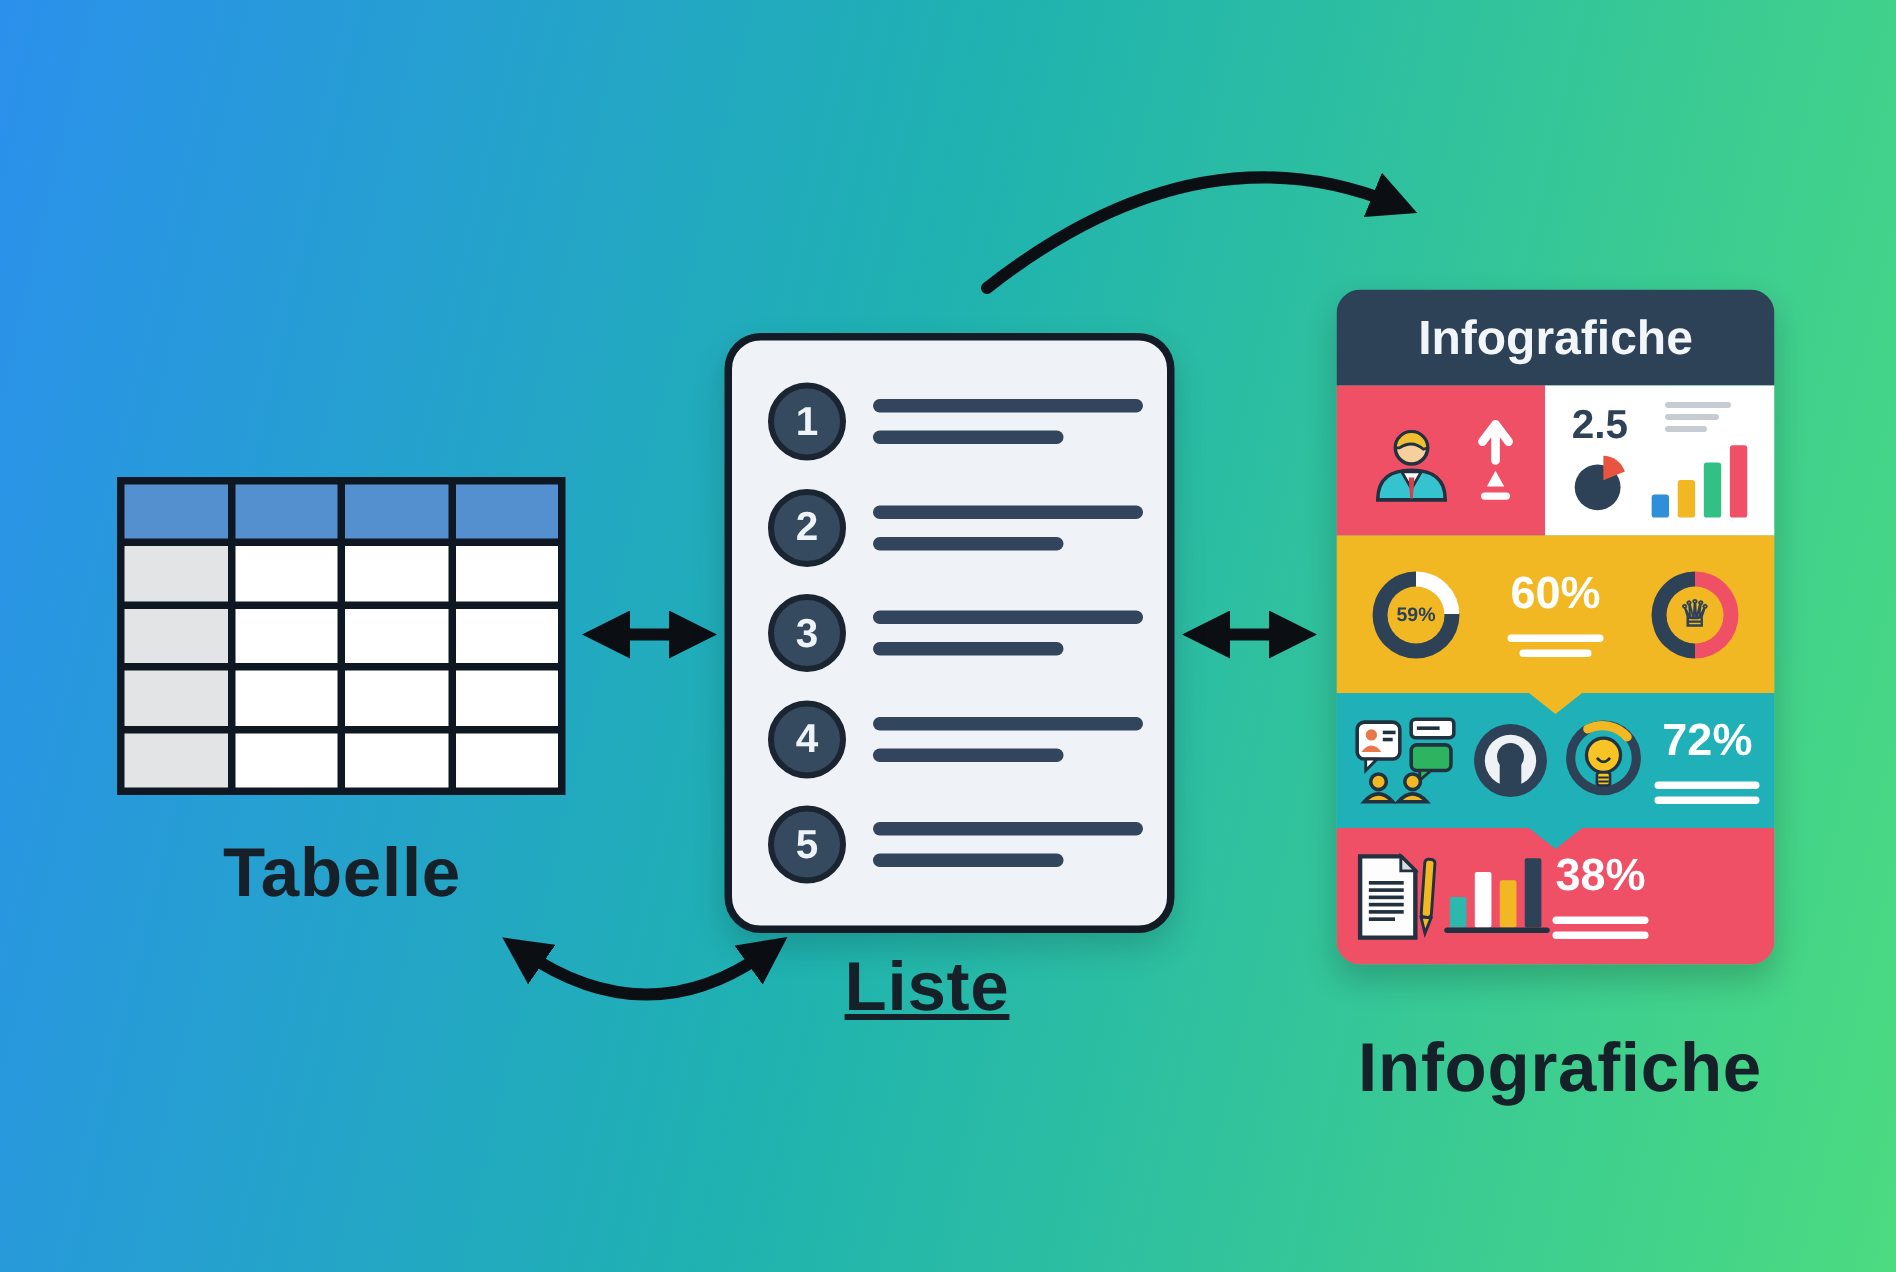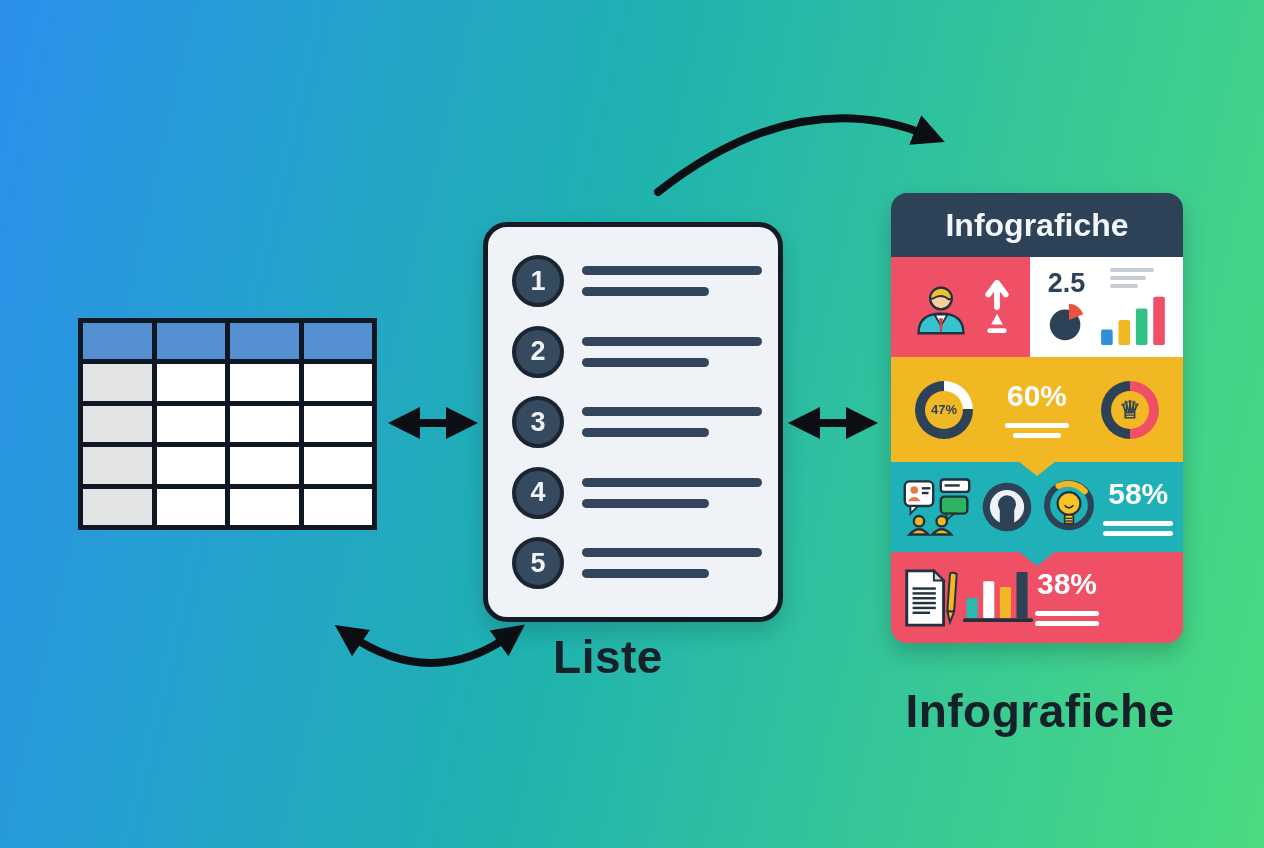--- a/index.html
+++ b/index.html
@@ -16,21 +16,21 @@
     position:absolute; left:78px; top:318px; width:299px; height:212px; z-index:2;
     background:#0f1822; padding:5px; box-sizing:border-box;
     display:grid; grid-template-columns:repeat(4,1fr); grid-template-rows:repeat(5,1fr); gap:5px;
   }
   .cell.header { background:var(--table-header,#548fd0); }
   .cell.rowhead { background:var(--table-gray,#e3e4e5); }
   .cell.body { background:#ffffff; }
   
   .label { position:absolute; z-index:2; font-weight:800; color:var(--label,#152028); font-size:46px; text-align:center; letter-spacing:.5px; }
   .label-tabelle { left:68px; top:554px; width:320px; }
-  .label-liste { left:458px; top:630px; width:300px; }
+  .label-liste { left:468px; top:630px; width:300px;text-decoration:underline; }
   .label-info { left:858px; top:684px; width:364px; }
   
   .list-card {
     position:absolute; left:483px; top:222px; width:300px; height:400px; z-index:2;
     background:var(--card-bg,#eff2f6); border:5px solid #131c26; border-radius:24px; box-sizing:border-box;
     display:flex; flex-direction:column; justify-content:space-between; padding:28px 24px;
     box-shadow:0 10px 22px rgba(0,0,0,.16);
   }
   .list-row { display:flex; align-items:center; gap:18px; }
   .num-circle {
@@ -110,20 +110,21 @@
     <div class="cell body"></div>
     <div class="cell rowhead"></div>
     <div class="cell body"></div>
     <div class="cell body"></div>
     <div class="cell body"></div>
     <div class="cell rowhead"></div>
     <div class="cell body"></div>
     <div class="cell body"></div>
     <div class="cell body"></div>
   </div>
+  <div class="label label-tabelle">Tabelle</div>
 
   <div class="list-card">
     <div class="list-row">
       <div class="num-circle">1</div>
       <div class="line-stack">
           <div class="bar-line long"></div>
           <div class="bar-line short"></div>
         </div>
     </div>
     <div class="list-row">
@@ -194,21 +195,21 @@
             <rect x="22" y="30" width="12" height="26" rx="2" fill="#f2b824"></rect>
             <rect x="40" y="18" width="12" height="38" rx="2" fill="#31c184"></rect>
             <rect x="58" y="6" width="12" height="50" rx="2" fill="#ef5066"></rect>
           </svg>
         </div>
       </div>
     </div>
 
     <div class="info-row2">
       <div class="donut donut70">
-        <div class="donut-hole">47%</div>
+        <div class="donut-hole">59%</div>
       </div>
       <div class="stat">
         <div class="stat-num">60%</div>
         <div class="s-line w64"></div>
         <div class="s-line w48"></div>
       </div>
       <div class="donut donut-crown">
         <div class="donut-hole glyph">♕</div>
       </div>
       <div class="notch from-yellow"></div>
@@ -240,21 +241,21 @@
       <svg width="54" height="56" viewBox="0 0 60 64">
         <circle cx="30" cy="30" r="25" fill="none" stroke="#2d4257" stroke-width="7"></circle>
         <path d="M18,8 A25,25 0 0 1 48,14" fill="none" stroke="#f2b824" stroke-width="7" stroke-linecap="round"></path>
         <circle cx="30" cy="28" r="13" fill="#f7c325" stroke="#22313f" stroke-width="2.5"></circle>
         <path d="M25,30 q5,6 10,0" stroke="#22313f" stroke-width="2" fill="none"></path>
         <rect x="25" y="41" width="10" height="10" rx="2" fill="#f7c325" stroke="#22313f" stroke-width="2"></rect>
         <line x1="26" y1="45" x2="34" y2="45" stroke="#22313f" stroke-width="1.5"></line>
         <line x1="26" y1="48" x2="34" y2="48" stroke="#22313f" stroke-width="1.5"></line>
       </svg>
       <div class="stat">
-        <div class="stat-num">58%</div>
+        <div class="stat-num">72%</div>
         <div class="s-line w70"></div>
         <div class="s-line w70"></div>
       </div>
       <div class="notch from-teal"></div>
     </div>
 
     <div class="info-row4">
       <svg width="62" height="62" viewBox="0 0 64 64">
         <path d="M8,4 h28 l10,10 v46 h-38 z" fill="#fdfdfd" stroke="#22313f" stroke-width="3"></path>
         <path d="M36,4 v10 h10 z" fill="#d8dde2" stroke="#22313f" stroke-width="2"></path>

